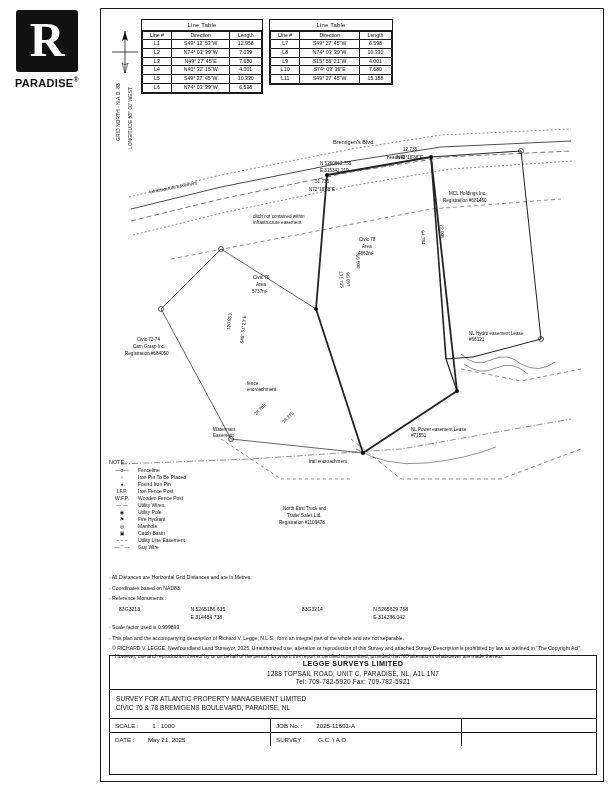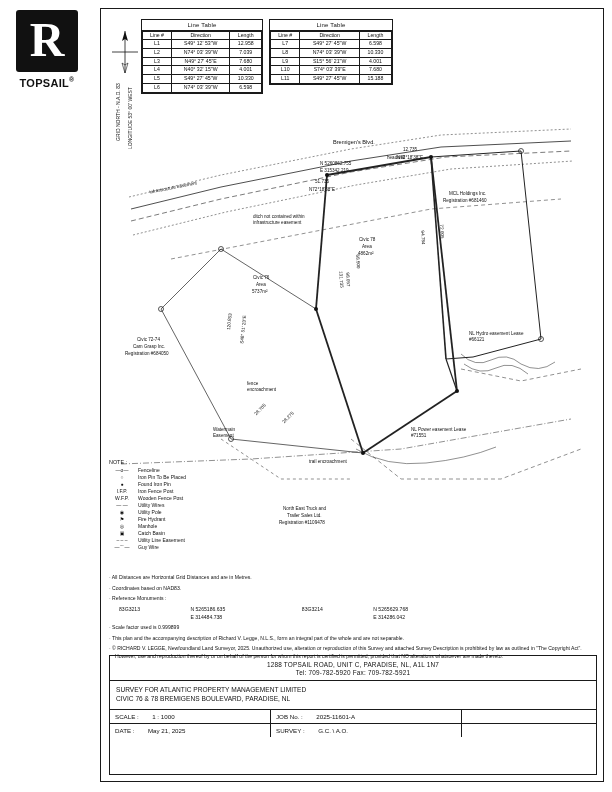--- a/index.html
+++ b/index.html
@@ -126,21 +126,21 @@
 </style>
 </head>
 <body>
 
 <div class="page">
 
   <div class="realtor-logo">
     <div class="realtor-box">
       <div class="r">R</div>
     </div>
-    <div class="realtor-word"><span>TOPSAIL</span><sup>®</sup></div>
+    <div class="realtor-word"><span>PARADISE</span><sup>®</sup></div>
   </div>
 
   <div class="frame">
 
     <div class="north">
       <svg width="34" height="46" viewBox="0 0 34 46">
         <line x1="17" y1="2" x2="17" y2="44" stroke="#111" stroke-width="0.8"></line>
         <line x1="4" y1="23" x2="30" y2="23" stroke="#111" stroke-width="0.8"></line>
         <polygon points="17,2 14,12 17,10 20,12" fill="#111"></polygon>
         <polygon points="17,44 14,34 17,36 20,34" fill="none" stroke="#111" stroke-width="0.6"></polygon>
@@ -414,20 +414,21 @@
           <span>E 314286.042</span>
         </div>
       </div>
       <p class="ind">· Scale factor used is  0.999899</p>
       <p class="ind">· This plan and the accompanying description of Richard V. Legge, N.L.S., form an integral part of the whole and are not separable.</p>
       <p class="ind">· © RICHARD V. LEGGE, Newfoundland Land Surveyor, 2025. Unauthorized use, alteration or reproduction of this Survey and attached Survey Description is prohibited by law as outlined in "The Copyright Act". However, use and reproduction thereof by or on behalf of the person for whom this report is certified is permitted, provided that NO alterations whatsoever are made thereto.</p>
     </div>
 
     <div class="titleblock">
       <div class="tb-row tb-center">
+        <div class="tb-firm">LEGGE SURVEYS LIMITED</div>
         <div class="tb-addr">1288 TOPSAIL ROAD, UNIT C, PARADISE, NL, A1L 1N7</div>
         <div class="tb-tel">Tel: 709-782-5920        Fax: 709-782-5921</div>
       </div>
       <div class="tb-row tb-client">
         <div>SURVEY FOR ATLANTIC PROPERTY MANAGEMENT LIMITED</div>
         <div>CIVIC 76 &amp; 78 BREMIGENS BOULEVARD, PARADISE, NL</div>
       </div>
       <div class="tb-row tb-grid">
         <div class="tb-cell c-scale">
           <span>SCALE :</span>

